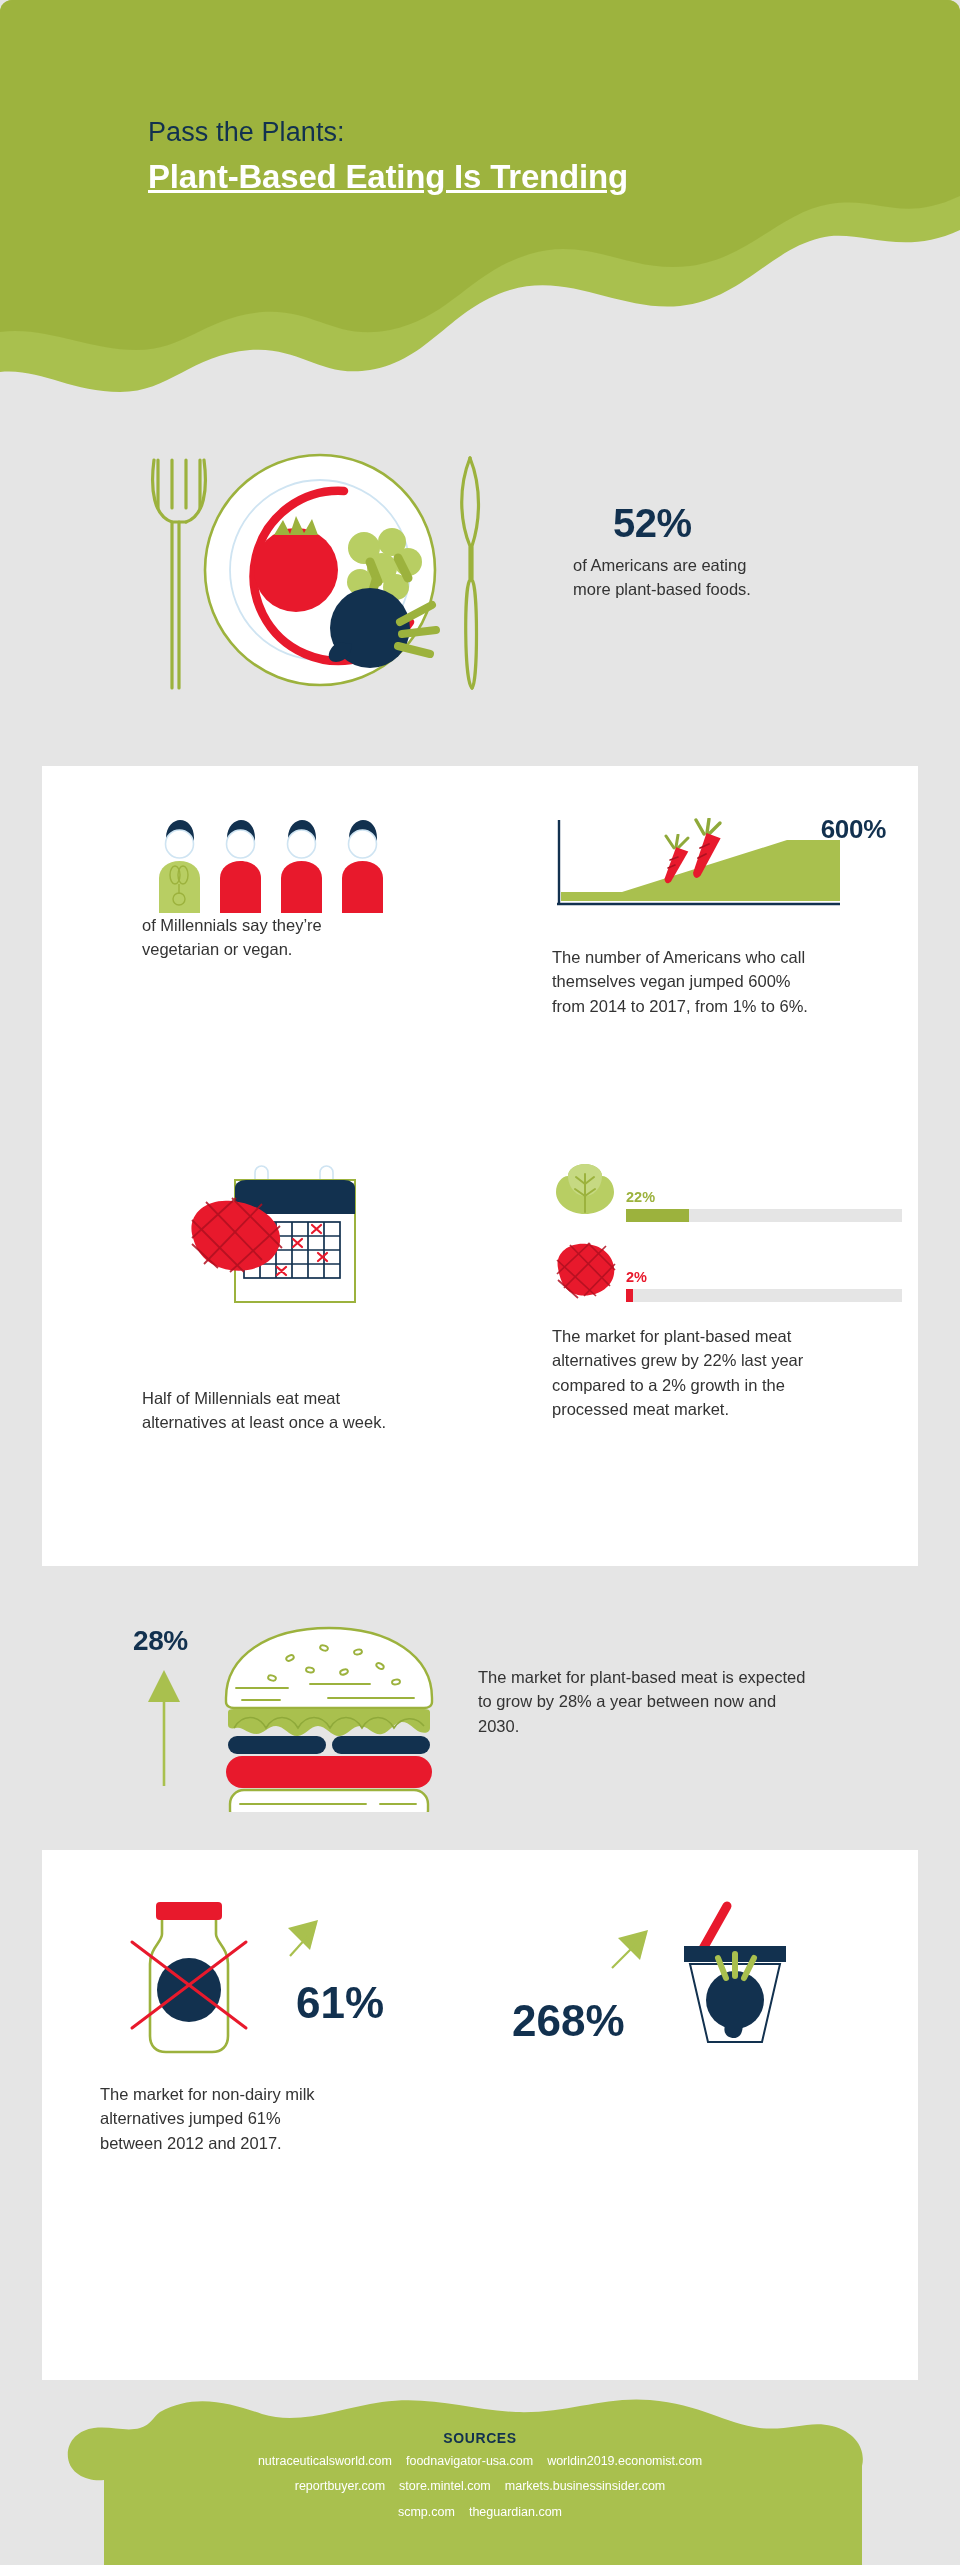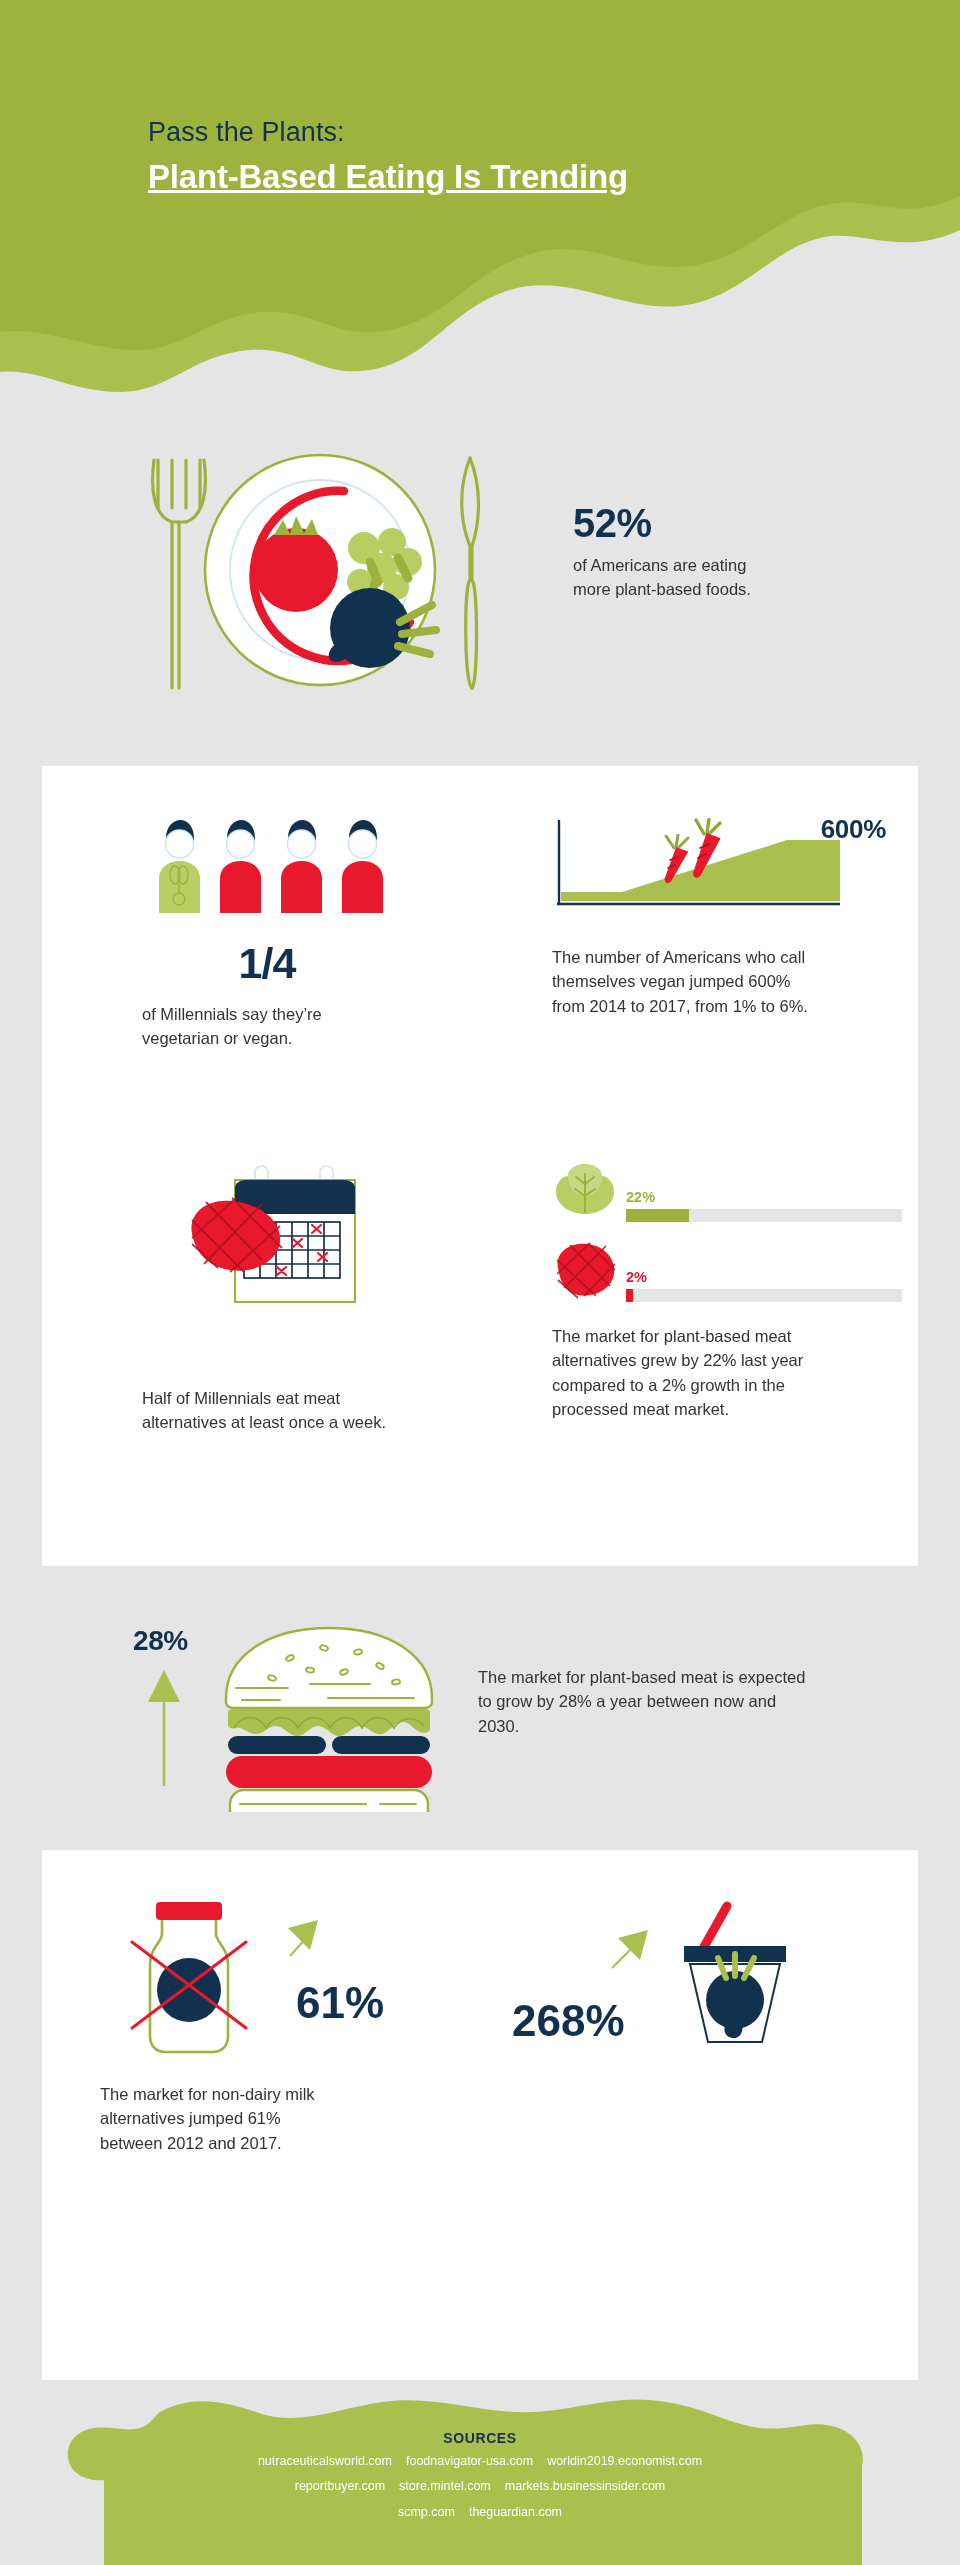--- a/index.html
+++ b/index.html
@@ -9,20 +9,21 @@
     background: #e5e5e5;
     font-family: "Liberation Sans", sans-serif;
     overflow: hidden;
   }
   .page {
     position: relative;
     width: 960px;
     height: 2565px;
     background: #e5e5e5;
     overflow: hidden;
+    border-radius: 12px;
   }
 
   
   .header-blob {
     position: absolute;
     top: 0; left: 0;
     width: 960px;
     height: 420px;
     z-index: 1;
   }
@@ -66,20 +67,21 @@
     position: absolute;
     left: 573px;
     top: 82px;
   }
   .big-stat {
     font-size: 40px;
     font-weight: bold;
     color: #12314f;
     letter-spacing: -0.5px;
     line-height: 1.05;
+    margin-left: 40px;
   }
   .body-text {
     font-size: 16.5px;
     color: #333333;
     line-height: 1.48;
     font-weight: 400;
   }
   .stat52 .body-text { margin-top: 9px; }
 
   
@@ -280,21 +282,20 @@
           <path d="M10,22 C10,10 18,4 24,4 C32,4 38,11 38,22 L38,27 C33,20 18,20 12,28 Z" fill="#12314f"></path>
           <circle cx="23.5" cy="28" r="14" fill="#ffffff" stroke="#cfe4f2" stroke-width="1.6"></circle>
           <path d="M3,97 L3,62 C3,52 12,45 23.5,45 C35,45 44,52 44,62 L44,97 Z" fill="#e8192c"></path>
         </svg>
         <svg width="47" height="97" viewBox="0 0 47 97">
           <path d="M10,22 C10,10 18,4 24,4 C32,4 38,11 38,22 L38,27 C33,20 18,20 12,28 Z" fill="#12314f"></path>
           <circle cx="23.5" cy="28" r="14" fill="#ffffff" stroke="#cfe4f2" stroke-width="1.6"></circle>
           <path d="M3,97 L3,62 C3,52 12,45 23.5,45 C35,45 44,52 44,62 L44,97 Z" fill="#e8192c"></path>
         </svg>
       </div>
-      <div class="frac">1/4</div>
       <div class="cap" style="width:245px;">of Millennials say they’re vegetarian or vegan.</div>
     </div>
 
     <div class="quad q-tr">
       <div class="chart600-wrap">
         <svg width="290" height="96" viewBox="0 0 290 96">
           <path d="M7,4 L7,88" stroke="#12314f" stroke-width="2.4"></path>
           <path d="M5,88 L288,88" stroke="#12314f" stroke-width="2.4"></path>
           <path d="M9,85 L9,76 L70,76 L235,24 L288,24 L288,85 Z" fill="#a9c04e"></path>
         </svg>

